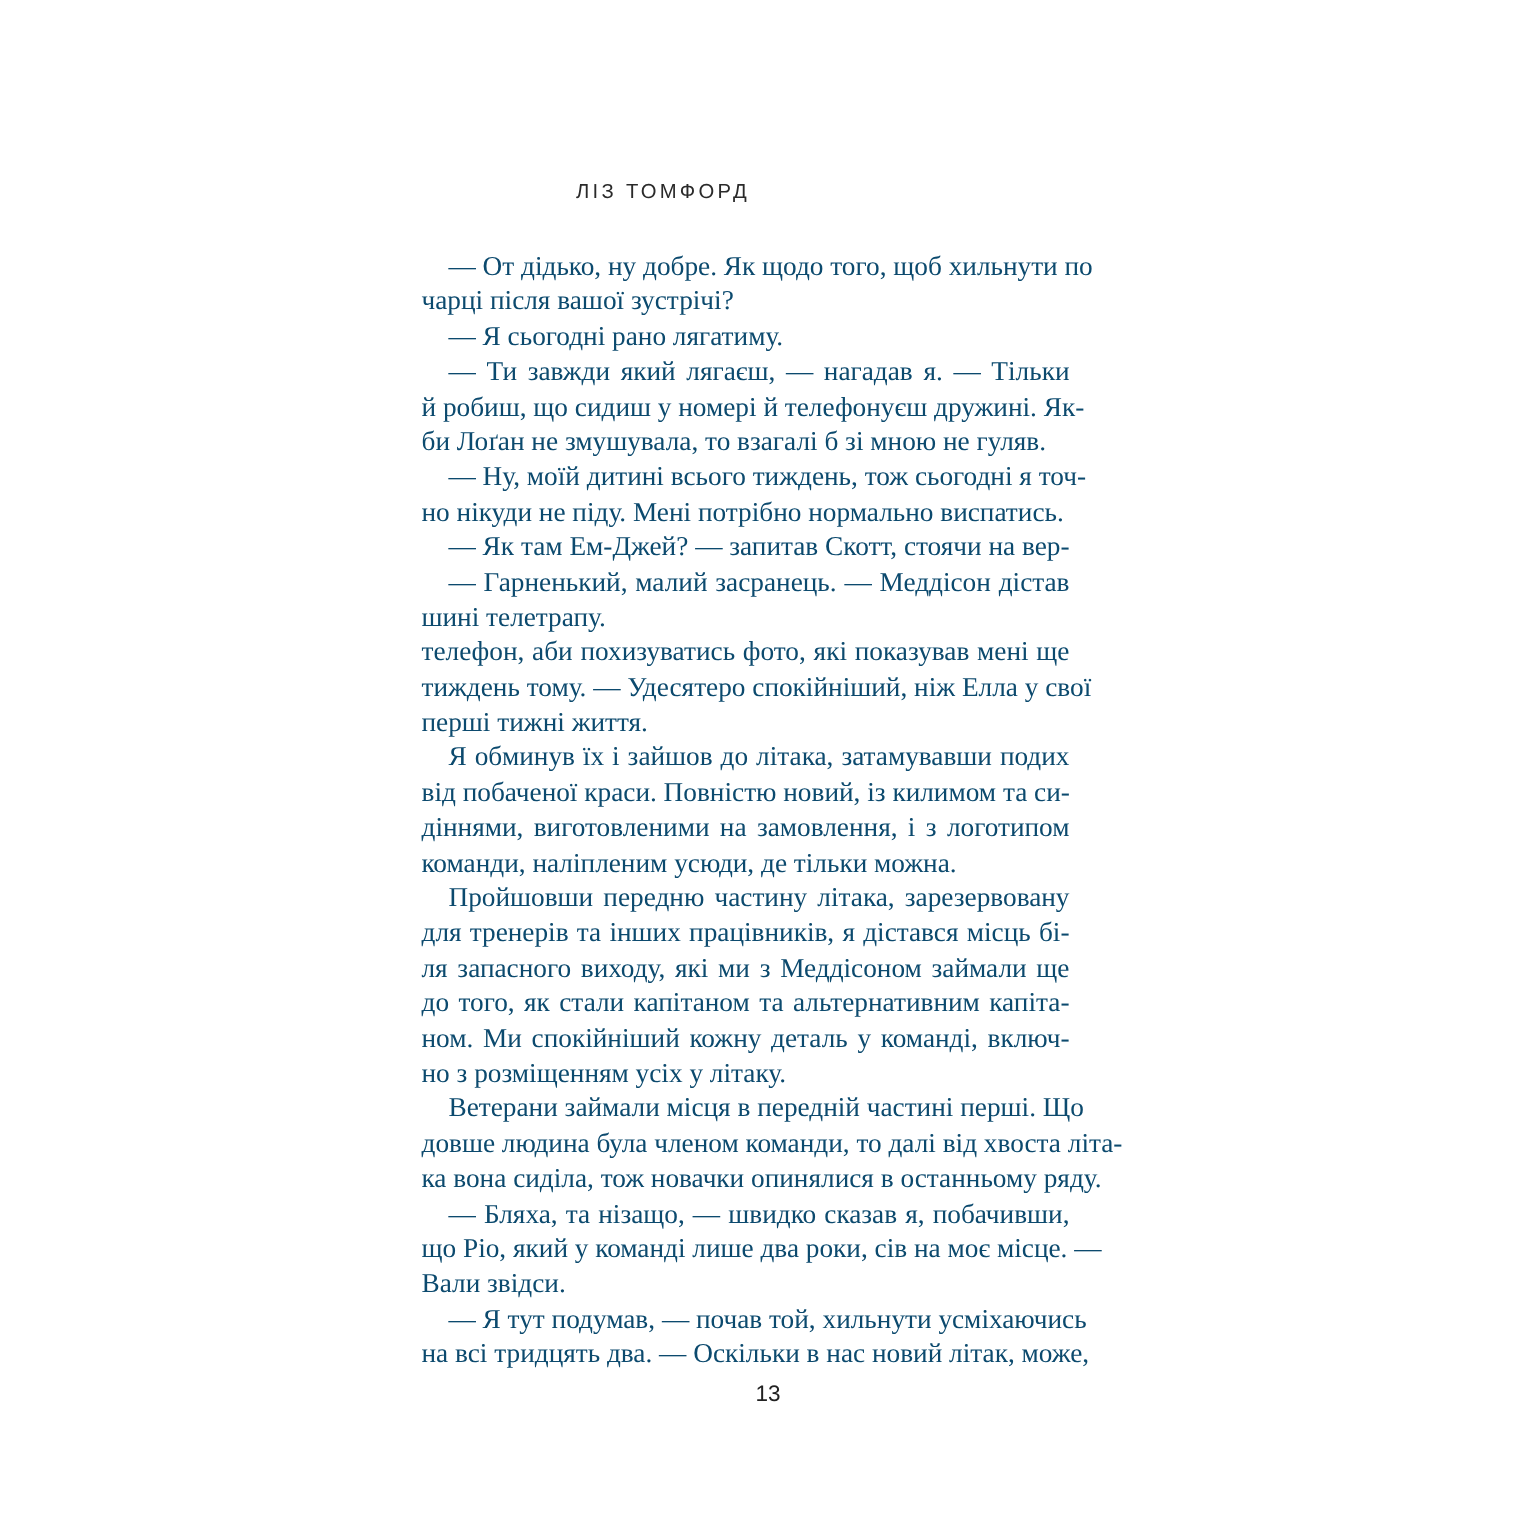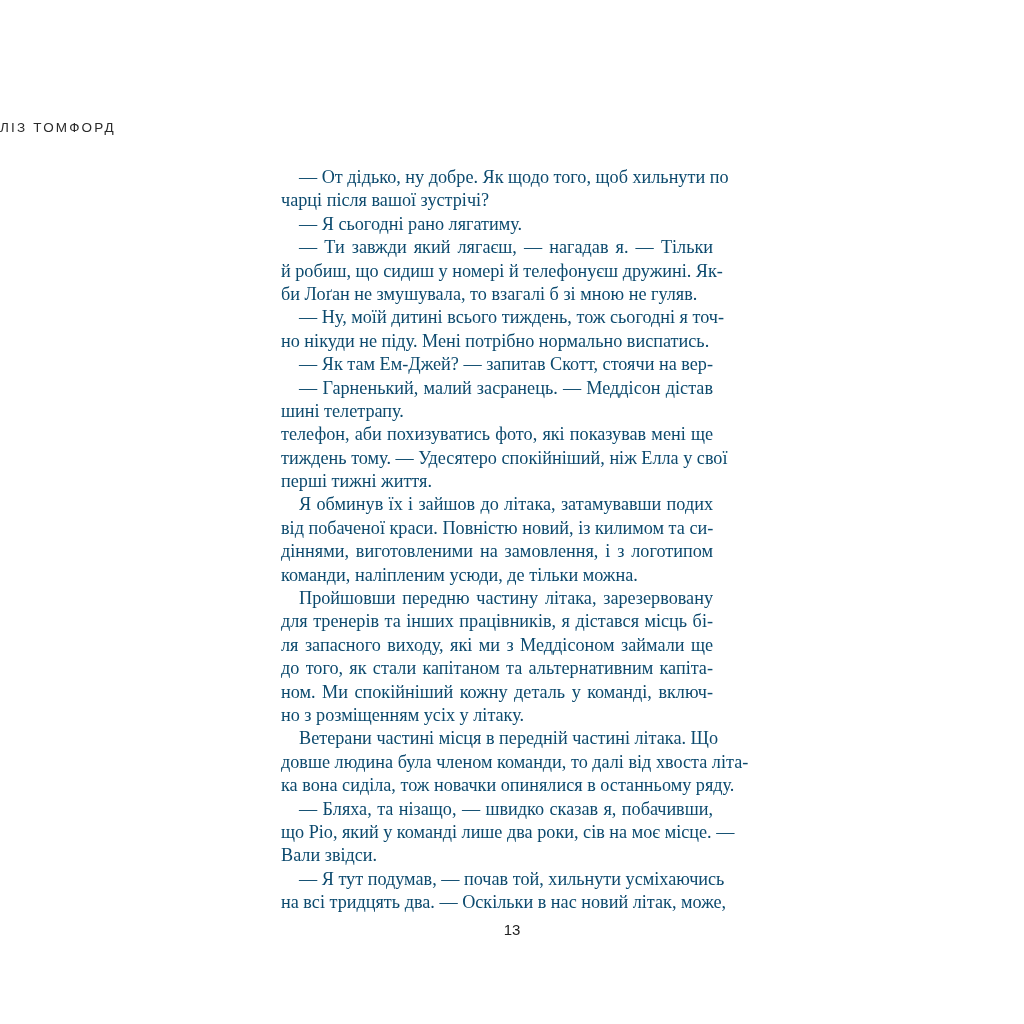--- a/index.html
+++ b/index.html
@@ -18,21 +18,21 @@
     left: 0; top: 0;
     width: 1024px;
     height: 1024px;
     background: #ffffff;
   }
   .running-head {
     position: absolute;
     top: 120px;
     left: 0;
     width: 884px;
-    text-align: left;
+    text-align: center;
     font-family: "Liberation Sans", "DejaVu Sans", sans-serif;
     font-size: 13.5px;
     letter-spacing: 2.2px;
     color: #2a2a2a;
   }
   .body-text {
     position: absolute;
     top: 166px;
     left: 281px;
     width: 432px;
@@ -90,21 +90,21 @@
       <span class="line indent">Я обминув їх і зайшов до літака, затамувавши подих</span>
       <span class="line">від побаченої краси. Повністю новий, із килимом та си-</span>
       <span class="line">діннями, виготовленими на замовлення, і з логотипом</span>
       <span class="line last">команди, наліпленим усюди, де тільки можна.</span>
       <span class="line indent">Пройшовши передню частину літака, зарезервовану</span>
       <span class="line">для тренерів та інших працівників, я дістався місць бі-</span>
       <span class="line">ля запасного виходу, які ми з Меддісоном займали ще</span>
       <span class="line">до того, як стали капітаном та альтернативним капіта-</span>
       <span class="line">ном. Ми спокійніший кожну деталь у команді, включ-</span>
       <span class="line last">но з розміщенням усіх у літаку.</span>
-      <span class="line indent">Ветерани частині місця в передній частині літака. Що</span>
+      <span class="line indent">Ветерани займали місця в передній частині перші. Що</span>
       <span class="line">довше людина була членом команди, то далі від хвоста літа-</span>
       <span class="line last">ка вона сиділа, тож новачки опинялися в останньому ряду.</span>
       <span class="line indent">— Бляха, та нізащо, — швидко сказав я, побачивши,</span>
       <span class="line">що Ріо, який у команді лише два роки, сів на моє місце. —</span>
       <span class="line last">Вали звідси.</span>
       <span class="line indent">— Я тут подумав, — почав той, хильнути усміхаючись</span>
       <span class="line">на всі тридцять два. — Оскільки в нас новий літак, може,</span>
     </div>
 
   <div class="page-number">13</div>

